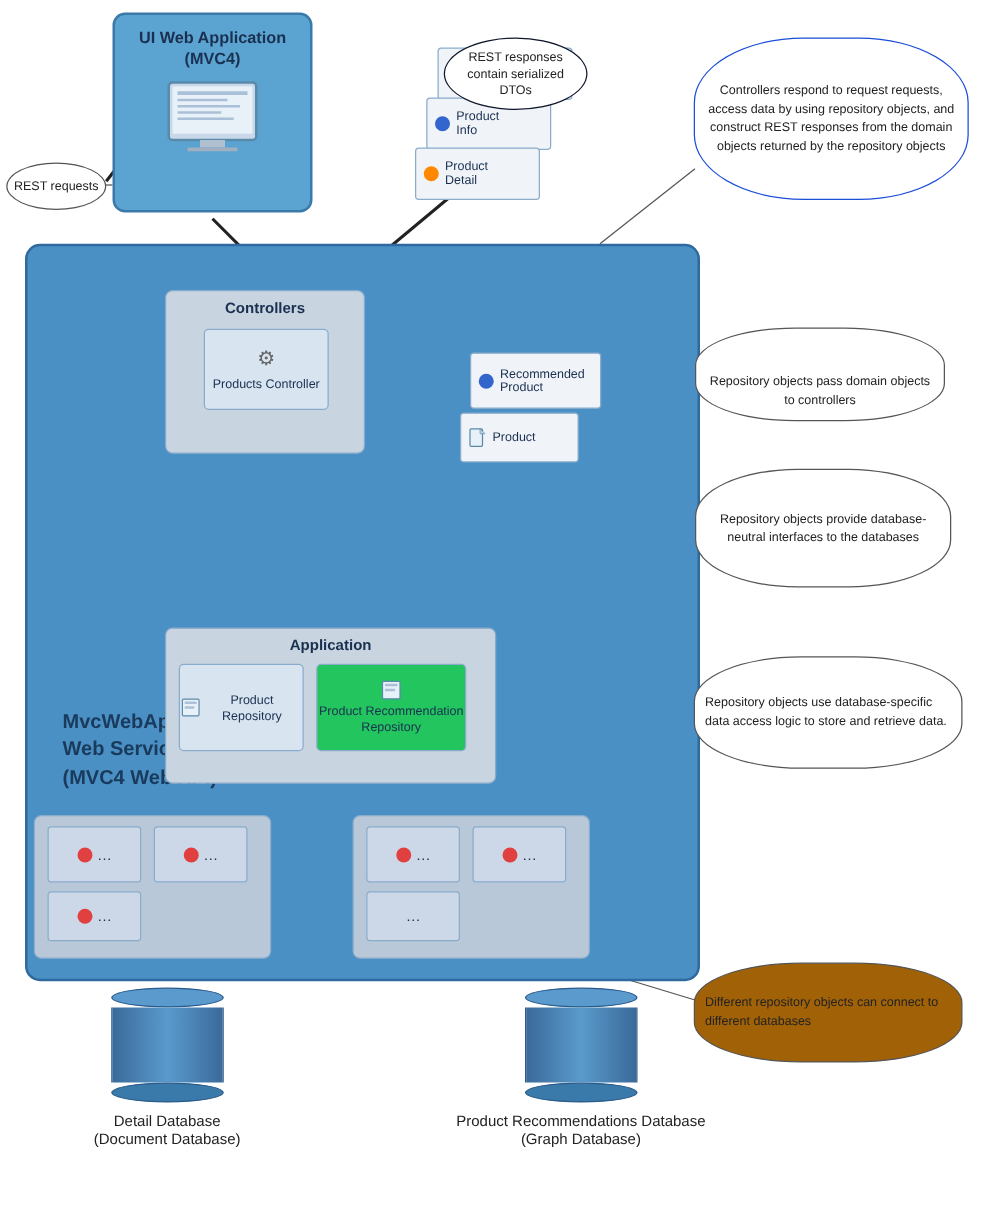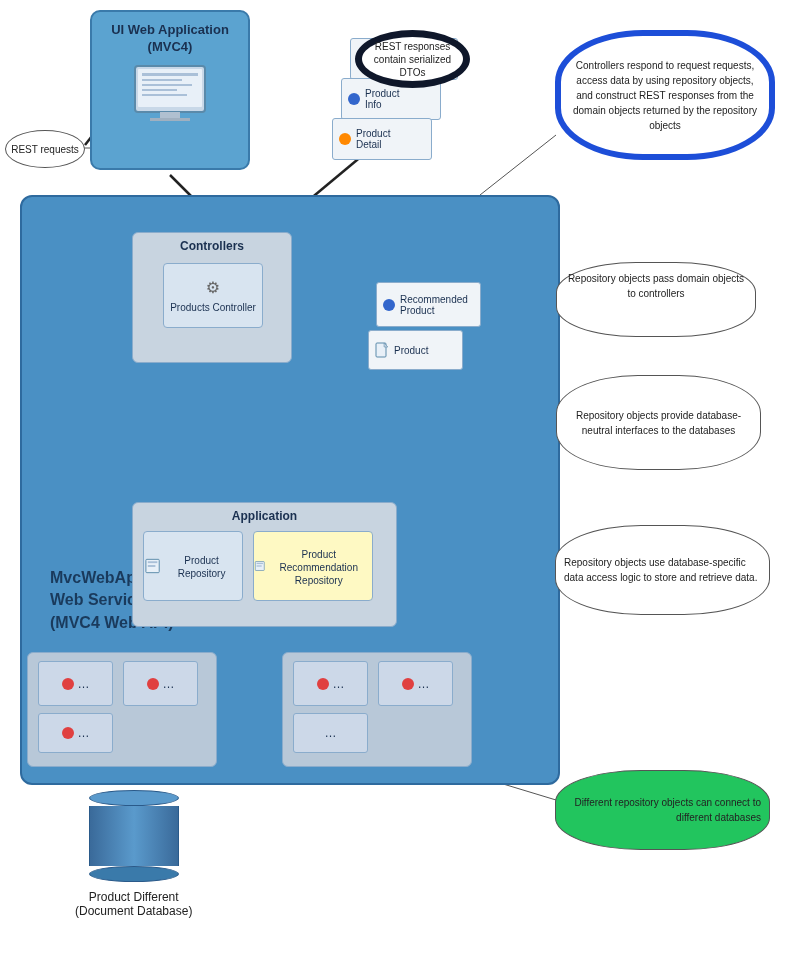--- a/index.html
+++ b/index.html
@@ -174,21 +174,21 @@
       <div style="position:absolute; left:10px; top:28px; width:100px; height:70px; background:#d8e4f0; border:1px solid #8aaccc; border-radius:4px; display:flex; flex-direction:row; align-items:center; justify-content:center;">
         <svg width="18" height="18" viewBox="0 0 18 18">
             <rect x="2" y="2" width="14" height="14" rx="1" fill="#e8f0f8" stroke="#5a8aaa" stroke-width="1"></rect>
             <rect x="4" y="4" width="10" height="2" fill="#aac0d8"></rect>
             <rect x="4" y="8" width="8" height="2" fill="#aac0d8"></rect>
           </svg>
         <span style="font-size:10px; text-align:center; color:#1a3050; line-height:1.3; margin-top:2px;">Product
 Repository</span>
       </div>
 
-      <div style="position:absolute; left:120px; top:28px; width:120px; height:70px; background:#fef9c3; border:1px solid #8aaccc; border-radius:4px; display:flex; flex-direction:row; align-items:center; justify-content:center;">
+      <div style="position:absolute; left:120px; top:28px; width:120px; height:70px; background:#22c55e; border:1px solid #8aaccc; border-radius:4px; display:flex; flex-direction:column; align-items:center; justify-content:center;">
         <svg width="18" height="18" viewBox="0 0 18 18">
             <rect x="2" y="2" width="14" height="14" rx="1" fill="#e8f0f8" stroke="#5a8aaa" stroke-width="1"></rect>
             <rect x="4" y="4" width="10" height="2" fill="#aac0d8"></rect>
             <rect x="4" y="8" width="8" height="2" fill="#aac0d8"></rect>
           </svg>
         <span style="font-size:10px; text-align:center; color:#1a3050; line-height:1.3; margin-top:2px;">Product
 Recommendation
 Repository</span>
       </div>
     </div>
@@ -257,66 +257,76 @@
         </svg>
       <span style="font-size:10px; color:#1a3050;">Product</span>
     </div>
   </div>
 
   <div style="position:absolute; left:75px; top:790px; display:flex; flex-direction:column; align-items:center;">
     <div style="width:90px; height:16px; background:#5a9acc; border-radius:50%; border:1px solid #2a5a8a;"></div>
     <div style="width:90px; height:60px; background:linear-gradient(to right, #3a6a9a, #5a9acc, #3a6a9a); border-left:1px solid #2a5a8a; border-right:1px solid #2a5a8a;"></div>
     <div style="width:90px; height:16px; background:#3a7aaa; border-radius:50%; border:1px solid #2a5a8a;"></div>
     <div style="text-align:center; margin-top:8px; font-size:12px; color:#222;">
-      <div>Product Different</div>
+      <div>Detail Database</div>
       <div>(Document Database)</div>
     </div>
   </div>
 
+  <div style="position:absolute; left:365px; top:790px; display:flex; flex-direction:column; align-items:center;">
+    <div style="width:90px; height:16px; background:#5a9acc; border-radius:50%; border:1px solid #2a5a8a;"></div>
+    <div style="width:90px; height:60px; background:linear-gradient(to right, #3a6a9a, #5a9acc, #3a6a9a); border-left:1px solid #2a5a8a; border-right:1px solid #2a5a8a;"></div>
+    <div style="width:90px; height:16px; background:#3a7aaa; border-radius:50%; border:1px solid #2a5a8a;"></div>
+    <div style="text-align:center; margin-top:8px; font-size:12px; color:#222;">
+      <div>Product Recommendations
+Database</div>
+      <div>(Graph Database)</div>
+    </div>
+  </div>
 
   <div style="position:absolute; left:5px; top:130px; width:80px; height:38px; background:#fff; border:1px solid #555; border-radius:50%; display:flex; align-items:center; justify-content:center; text-align:center; font-size:10px; color:#222; line-height:1.3;">
     <span>REST requests</span>
   </div>
 
-  <div style="position:absolute; left:355px; top:30px; width:115px; height:58px; background:#fff; border:7px solid #0f172a; border-radius:50%; display:flex; align-items:center; justify-content:center; text-align:center; font-size:10px; color:#222; line-height:1.3; padding:5px;">
+  <div style="position:absolute; left:355px; top:30px; width:115px; height:58px; background:#fff; border:1px solid #0f172a; border-radius:50%; display:flex; align-items:center; justify-content:center; text-align:center; font-size:10px; color:#222; line-height:1.3; padding:5px;">
     <span>REST responses
 contain serialized
 DTOs</span>
   </div>
 
-  <div style="position:absolute; left:555px; top:30px; width:220px; height:130px; background:#fff; border:6px solid #1d4ed8; border-radius:40%; display:flex; align-items:center; justify-content:center; text-align:center; font-size:10px; color:#222; line-height:1.5; padding:10px;">
+  <div style="position:absolute; left:555px; top:30px; width:220px; height:130px; background:#fff; border:1px solid #1d4ed8; border-radius:40%; display:flex; align-items:center; justify-content:center; text-align:center; font-size:10px; color:#222; line-height:1.5; padding:10px;">
     <span>Controllers respond
 to request requests, access
 data by using repository objects,
 and construct REST responses
 from the domain objects
 returned by the
 repository objects</span>
   </div>
 
-  <div style="position:absolute; left:556px; width:200px; height:75px; top:262px; background:#fff; border:1px solid #555; border-radius:40%; display:flex; align-items:flex-start; justify-content:center; text-align:center; font-size:10px; color:#222; line-height:1.5; padding:8px;">
+  <div style="position:absolute; left:556px; width:200px; height:75px; top:262px; background:#fff; border:1px solid #555; border-radius:40%; display:flex; align-items:flex-end; justify-content:center; text-align:center; font-size:10px; color:#222; line-height:1.5; padding:8px;">
     <span>Repository objects
 pass domain objects
 to controllers</span>
   </div>
 
   <div style="position:absolute; left:556px; width:205px; height:95px; top:375px; background:#fff; border:1px solid #555; border-radius:40%; display:flex; align-items:center; justify-content:center; text-align:center; font-size:10px; color:#222; line-height:1.5; padding:8px;">
     <span>Repository
 objects provide
 database-neutral
 interfaces to the
 databases</span>
   </div>
 
   <div style="position:absolute; left:555px; width:215px; height:90px; top:525px; background:#fff; border:1px solid #555; border-radius:40%; display:flex; align-items:center; justify-content:center; text-align:left; font-size:10px; color:#222; line-height:1.5; padding:8px;">
     <span>Repository objects
 use database-specific data
 access logic to store and
 retrieve data.</span>
   </div>
 
-  <div style="position:absolute; left:555px; width:215px; height:80px; top:770px; background:#22c55e; border:1px solid #555; border-radius:40%; display:flex; align-items:center; justify-content:center; text-align:right; font-size:10px; color:#222; line-height:1.5; padding:8px;">
+  <div style="position:absolute; left:555px; width:215px; height:80px; top:770px; background:#a16207; border:1px solid #555; border-radius:40%; display:flex; align-items:center; justify-content:center; text-align:left; font-size:10px; color:#222; line-height:1.5; padding:8px;">
     <span>Different repository
 objects can connect to
 different databases</span>
   </div>
 
 </div>
 
 </body></html>

